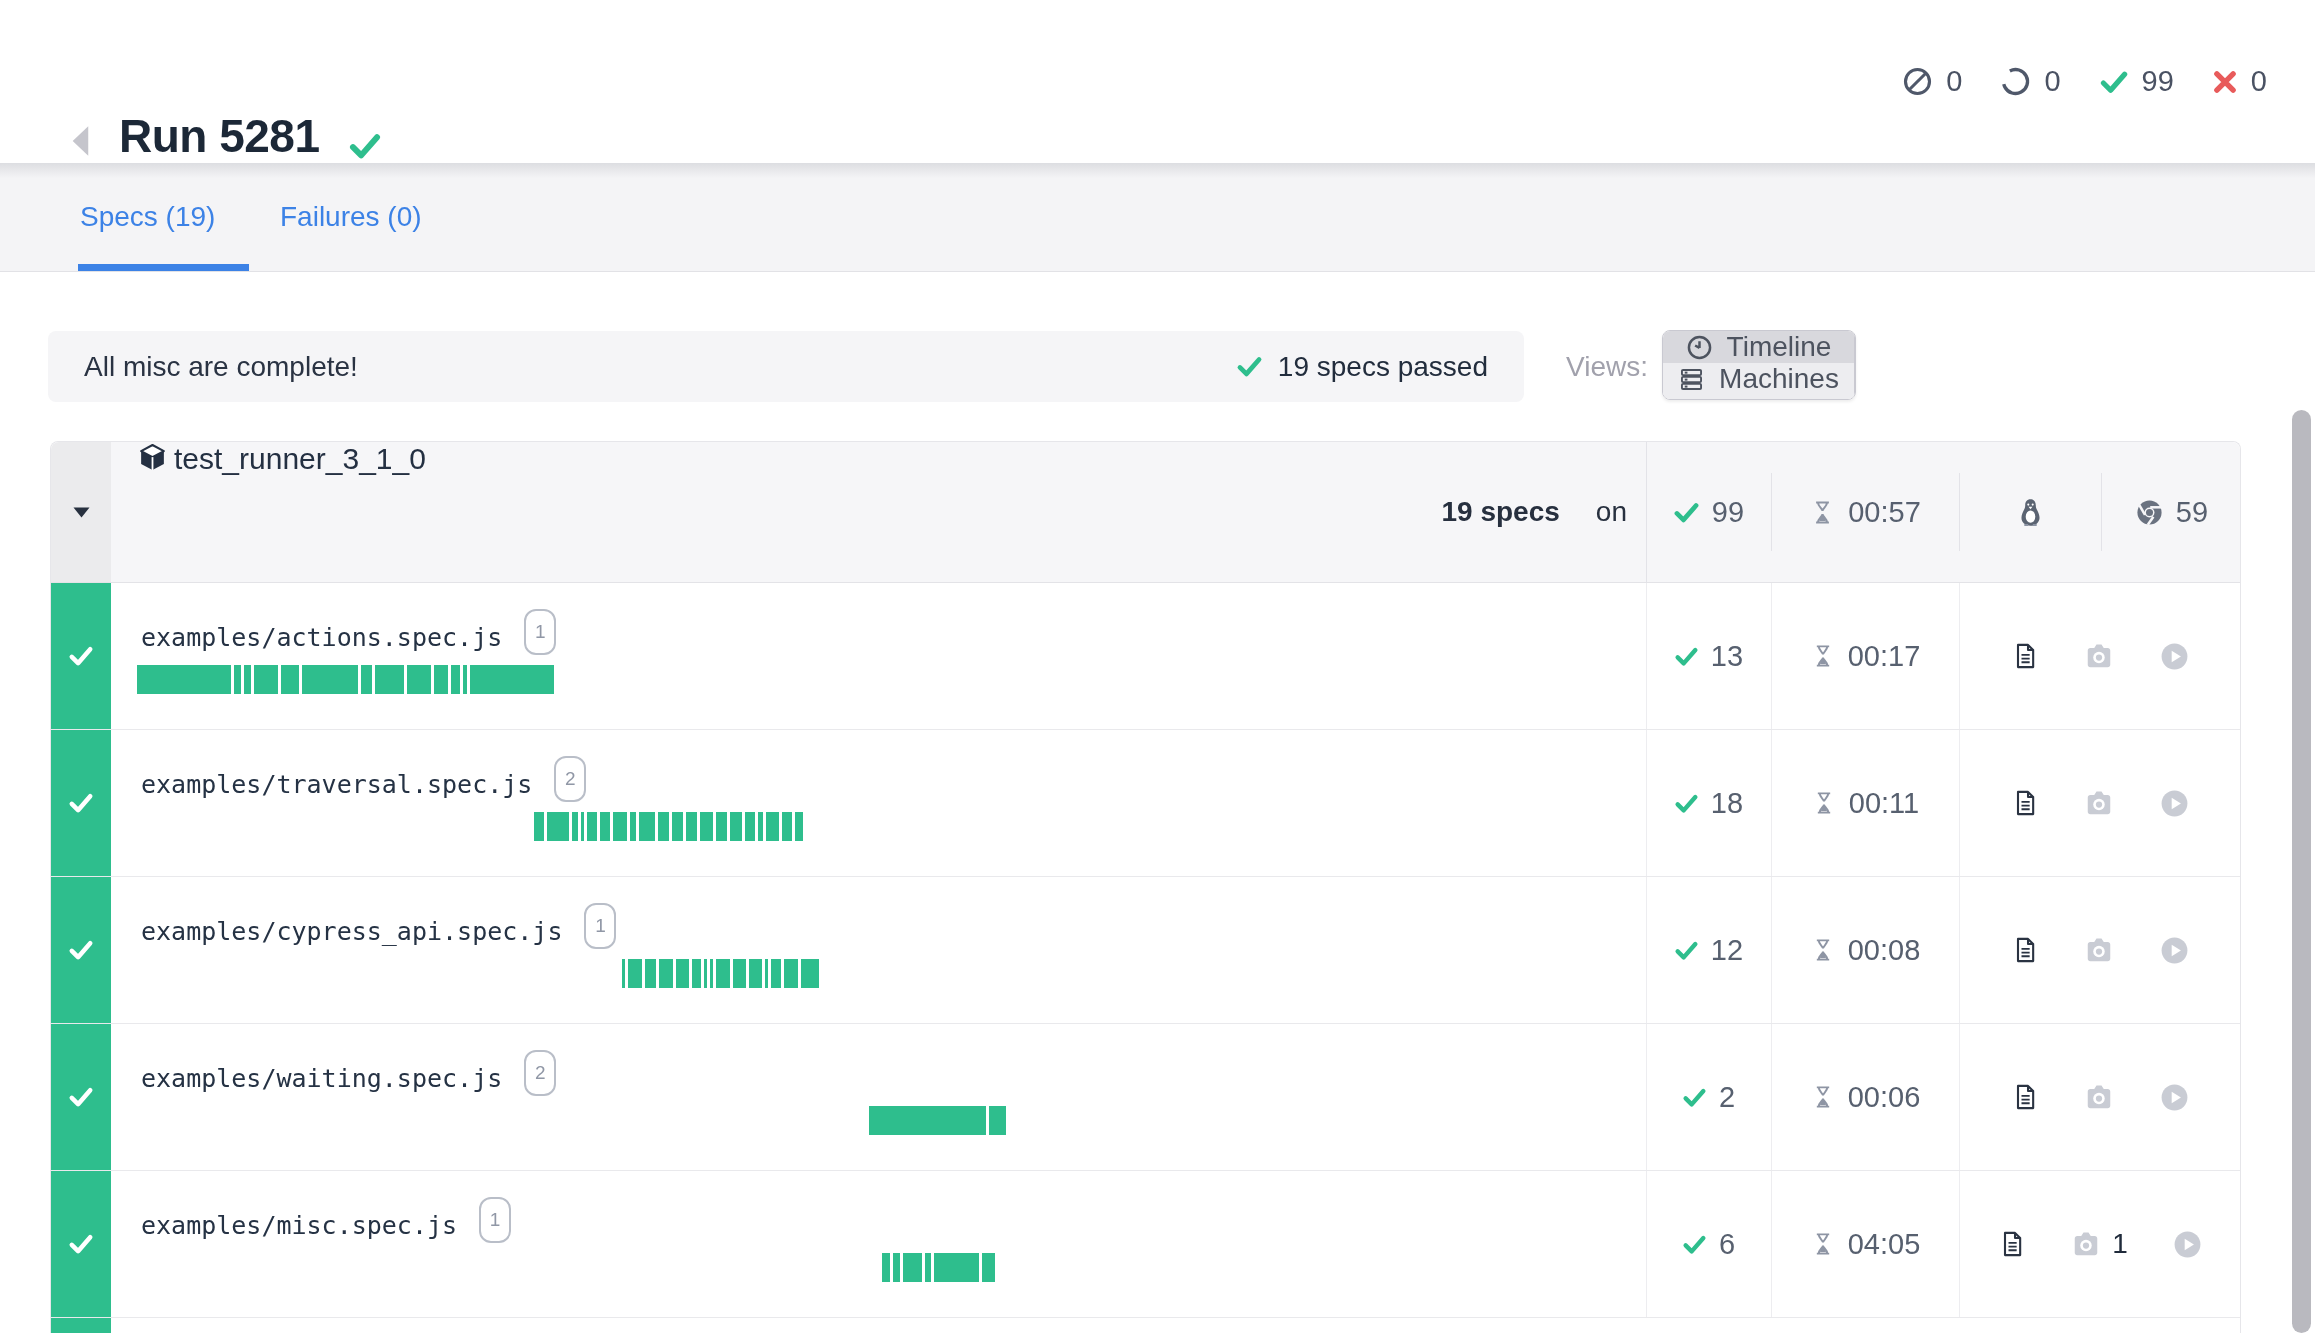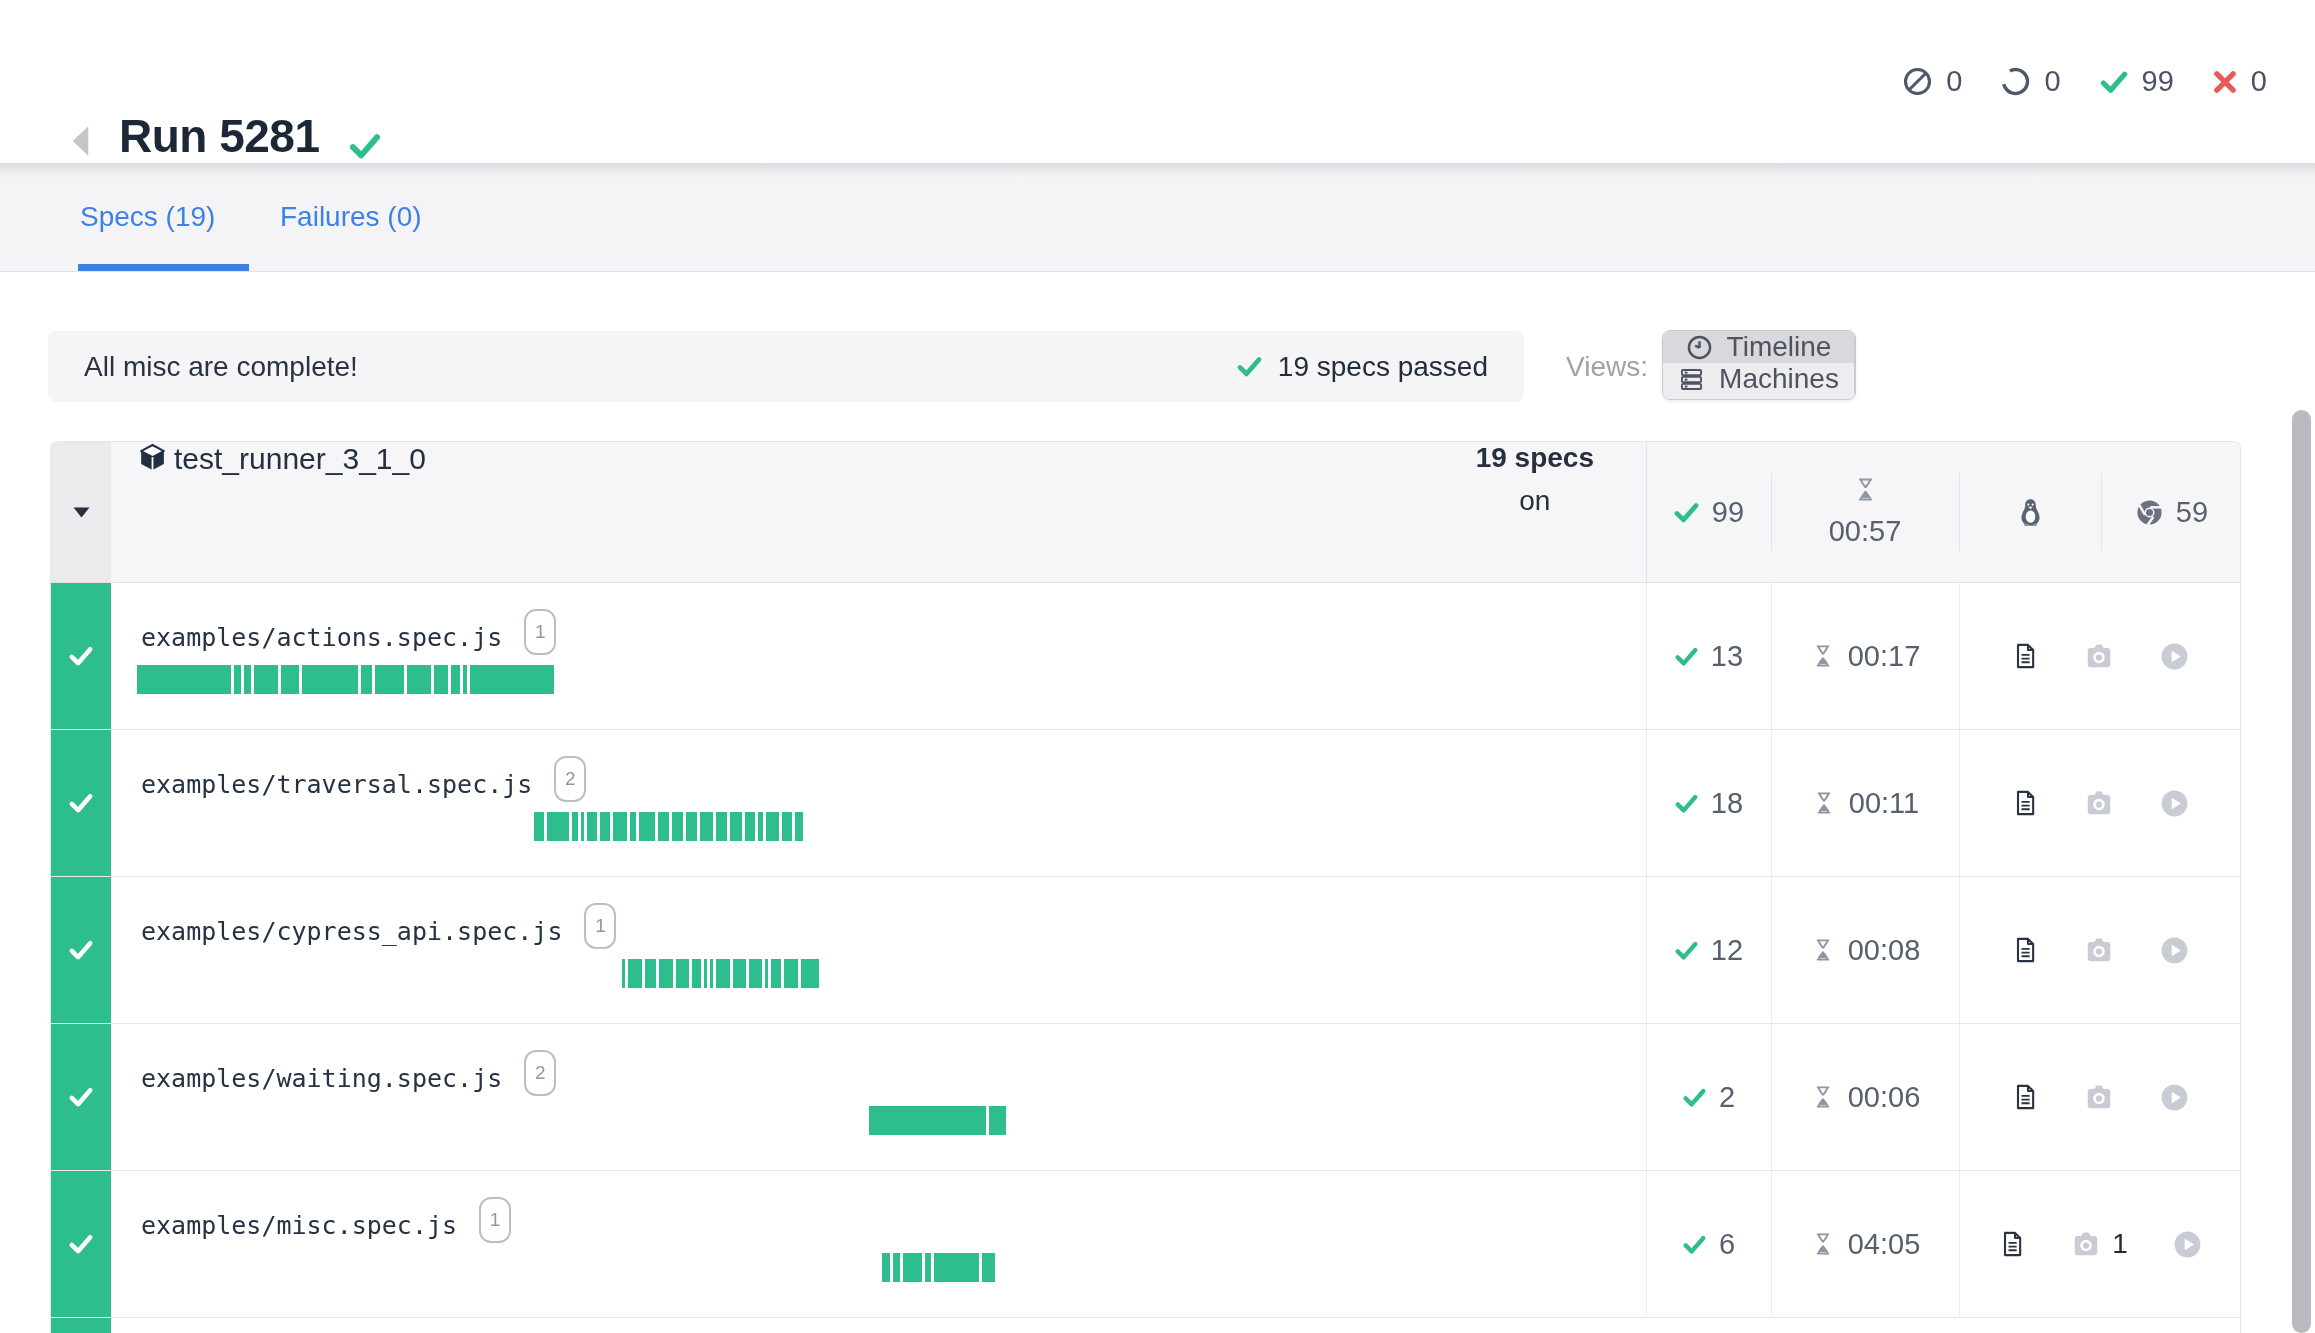--- a/index.html
+++ b/index.html
@@ -39,26 +39,26 @@
   
   .table { position:absolute; left:50px; top:441px; width:2191px; background:#fff;
     border:1px solid #e6e6ea; border-bottom:none; border-radius:8px 8px 0 0; }
   .vline { position:absolute; top:0; height:100%; width:1px; background:#ededf0; }
   .vline.c1 { left:1595px; } .vline.c2 { left:1720px; } .vline.c3 { left:1908px; }
   .vshort { position:absolute; top:22%; height:56%; width:1px; background:#e3e3e8; }
 
   .group-row { position:relative; height:141px; background:#f6f6f8; border-bottom:1px solid #e3e3e7; border-radius:8px 8px 0 0; }
   .g-caret { position:absolute; left:0; top:0; width:60px; height:100%; background:#ebebed; display:flex; align-items:center; justify-content:center; cursor:pointer; border-radius:8px 0 0 0; }
   .g-title { position:absolute; left:86px; top:0; height:100%; display:flex; gap:6px; font-size:30px; color:#243042; }
-  .g-right { position:absolute; right:646px; top:0; height:100%; display:flex; align-items:center; gap:11px; font-size:28px; color:#27303f;flex-direction:column; }
+  .g-right { position:absolute; right:613px; top:0; height:100%; display:flex; align-items:center; gap:36px; font-size:28px; color:#27303f; }
   .g-specs-bold { font-weight:700; }
   .g-dd { height:56px; background:#e9e9ed; border-radius:6px; display:flex; align-items:center; gap:15px; padding:0 22px;
     font-size:27px; font-weight:700; color:#2a3342; cursor:pointer; }
   .g-cell { position:absolute; top:0; height:100%; display:flex; align-items:center; justify-content:center; gap:12px; font-size:29px; color:#57606f; }
-  .g-pass { left:1595px; width:125px; } .g-dur { left:1720px; width:188px;flex-direction:column; }
+  .g-pass { left:1595px; width:125px; } .g-dur { left:1720px; width:188px; }
   .g-os { left:1908px; width:142px; } .g-browser { left:2050px; width:141px; }
 
   .spec-row { position:relative; height:147px; background:#fff; border-bottom:1px solid #e9e9ec; }
   .s-status { position:absolute; left:0; top:0; width:60px; height:100%; background:#2ebe8d; display:flex; align-items:center; justify-content:center; }
   .s-name { position:absolute; left:90px; top:28px; height:52px; display:flex; align-items:center; gap:22px;
     font-family:"DejaVu Sans Mono", monospace; font-size:25px; color:#253244; cursor:pointer; }
   .badge { width:32px; height:46px; border:2px solid #b9bec8; border-radius:12px; color:#9097a6; font-size:19px;
     display:flex; align-items:center; justify-content:center; font-family:"Liberation Sans",sans-serif; margin-top:-10px; }
   .bar { position:absolute; top:82px; height:29px; display:flex; gap:3px; }
   .bar .seg { background:#2ebe8d; height:100%; flex:0 0 auto; }

